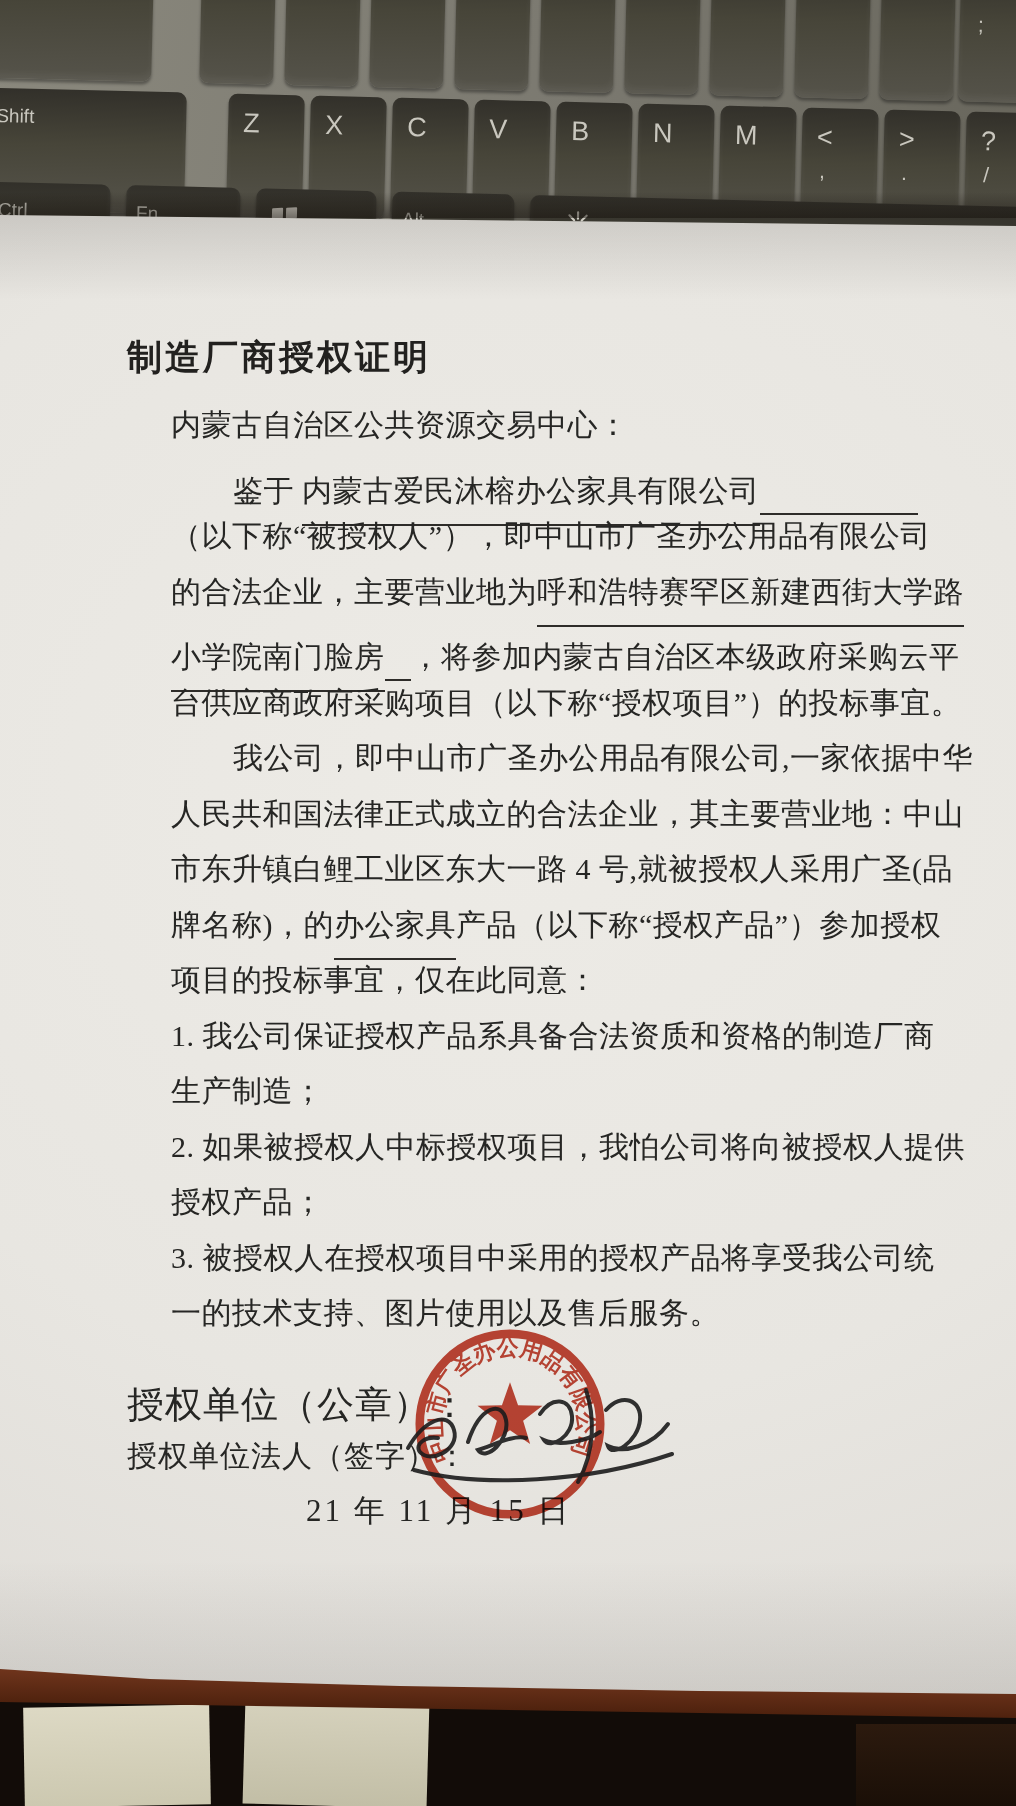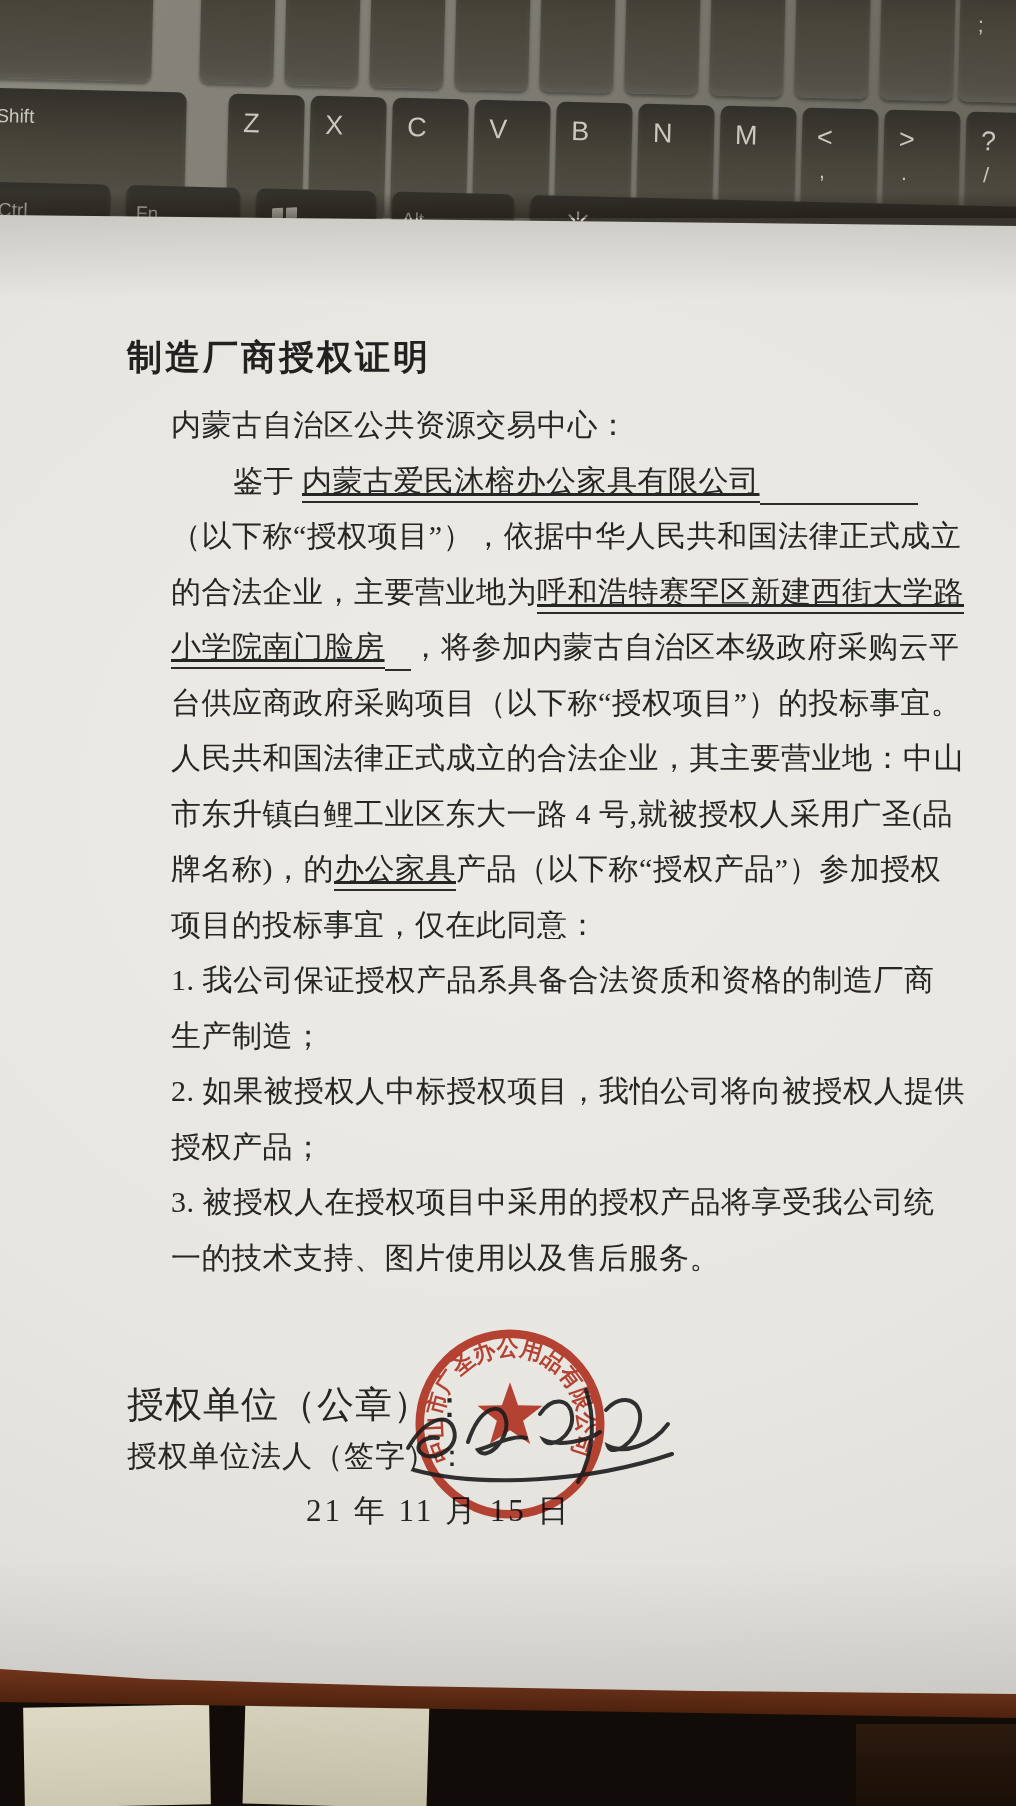--- a/index.html
+++ b/index.html
@@ -38,21 +38,21 @@
   .paper{position:absolute;left:0;top:0;width:1016px;height:1806px;z-index:3;
          clip-path:polygon(0px 215px,1016px 226px,1016px 1694px,700px 1691px,400px 1686px,150px 1679px,0px 1669px);
          background:radial-gradient(130% 62% at 50% 44%, #edebe6 0%, #e8e6e1 55%, #ddDAD5 100%);}
   .paper::before{content:"";position:absolute;left:0;top:0;width:100%;height:100%;pointer-events:none;
          background:linear-gradient(180deg, rgba(40,35,30,.14) 215px, rgba(40,35,30,0) 300px),
                     linear-gradient(180deg, rgba(0,0,0,0) 1560px, rgba(40,38,34,.10) 1690px);}
   .doc-title{position:absolute;left:127px;top:334px;width:780px;
              font-size:35px;font-weight:700;letter-spacing:3px;color:#22211f;}
   .doc-body{position:absolute;left:127px;top:402px;width:800px;}
   .doc-line{height:55.5px;font-size:30px;line-height:46px;color:#262624;white-space:nowrap;letter-spacing:.5px;margin-left:44px;}
-  .doc-line .u{border-bottom:2px solid #2e2c29;padding-bottom:4px;text-decoration:underline;}
+  .doc-line .u{border-bottom:2px solid #2e2c29;padding-bottom:17px;}
   .doc-line .blank{display:inline-block;border-bottom:2px solid #2e2c29;height:38px;vertical-align:bottom;}
   .sign-unit{position:absolute;left:127px;top:1380px;font-size:37px;color:#262624;letter-spacing:1px;}
   .sign-legal{position:absolute;left:127px;top:1436px;font-size:30px;color:#262624;letter-spacing:1px;}
   .date-line{position:absolute;left:306px;top:1490px;font-size:31px;color:#262624;letter-spacing:3px;}
 
   .stamp-svg{position:absolute;left:396px;top:1310px;width:228px;height:228px;
              mix-blend-mode:multiply;opacity:.93;}
   .stamp-text{font-family:"Liberation Serif","DejaVu Serif",serif;font-weight:bold;font-size:24px;}
   .signature-svg{position:absolute;left:390px;top:1350px;width:300px;height:170px;opacity:.9;}
 </style>
@@ -159,24 +159,25 @@
   </div>
   <div class="desk-edge"></div>
 
   <div class="paper">
 
     <div class="doc-title">制造厂商授权证明</div>
 
     <div class="doc-body" id="docBody">
         <div class="doc-line"><span>内蒙古自治区公共资源交易中心：</span></div>
         <div class="doc-line" style="padding-left: 62px;"><span>鉴于 </span><span class="u">内蒙古爱民沐榕办公家具有限公司</span><span class="u blank" style="width: 158px;"></span></div>
-        <div class="doc-line"><span>（以下称“授权项目”），依据中华人民共和国法律正式成立</span></div>
+        <div class="doc-line"><span>（以下称“被授权人”），即中山市广圣办公用品有限公司</span></div>
         <div class="doc-line"><span>的合法企业，主要营业地为</span><span class="u">呼和浩特赛罕区新建西街大学路</span></div>
         <div class="doc-line"><span class="u">小学院南门脸房</span><span class="u blank" style="width: 26px;"></span><span>，将参加内蒙古自治区本级政府采购云平</span></div>
         <div class="doc-line"><span>台供应商政府采购项目（以下称“授权项目”）的投标事宜。</span></div>
+        <div class="doc-line" style="padding-left: 62px;"><span>我公司，即中山市广圣办公用品有限公司,一家依据中华</span></div>
         <div class="doc-line"><span>人民共和国法律正式成立的合法企业，其主要营业地：中山</span></div>
         <div class="doc-line"><span>市东升镇白鲤工业区东大一路 4 号,就被授权人采用广圣(品</span></div>
         <div class="doc-line"><span>牌名称)，的</span><span class="u">办公家具</span><span>产品（以下称“授权产品”）参加授权</span></div>
         <div class="doc-line"><span>项目的投标事宜，仅在此同意：</span></div>
         <div class="doc-line"><span>1. 我公司保证授权产品系具备合法资质和资格的制造厂商</span></div>
         <div class="doc-line"><span>生产制造；</span></div>
         <div class="doc-line"><span>2. 如果被授权人中标授权项目，我怕公司将向被授权人提供</span></div>
         <div class="doc-line"><span>授权产品；</span></div>
         <div class="doc-line"><span>3. 被授权人在授权项目中采用的授权产品将享受我公司统</span></div>
         <div class="doc-line"><span>一的技术支持、图片使用以及售后服务。</span></div>

